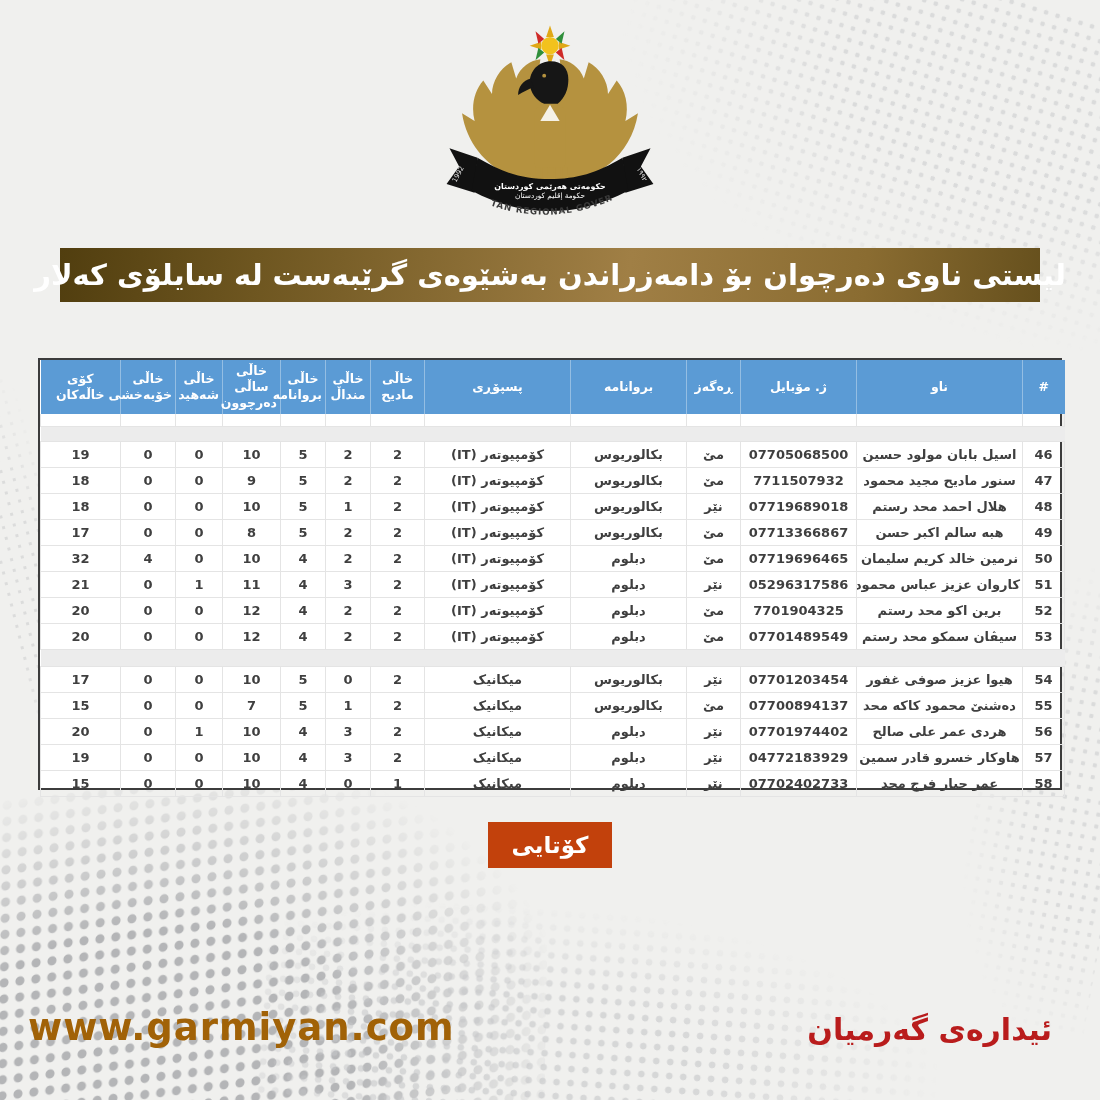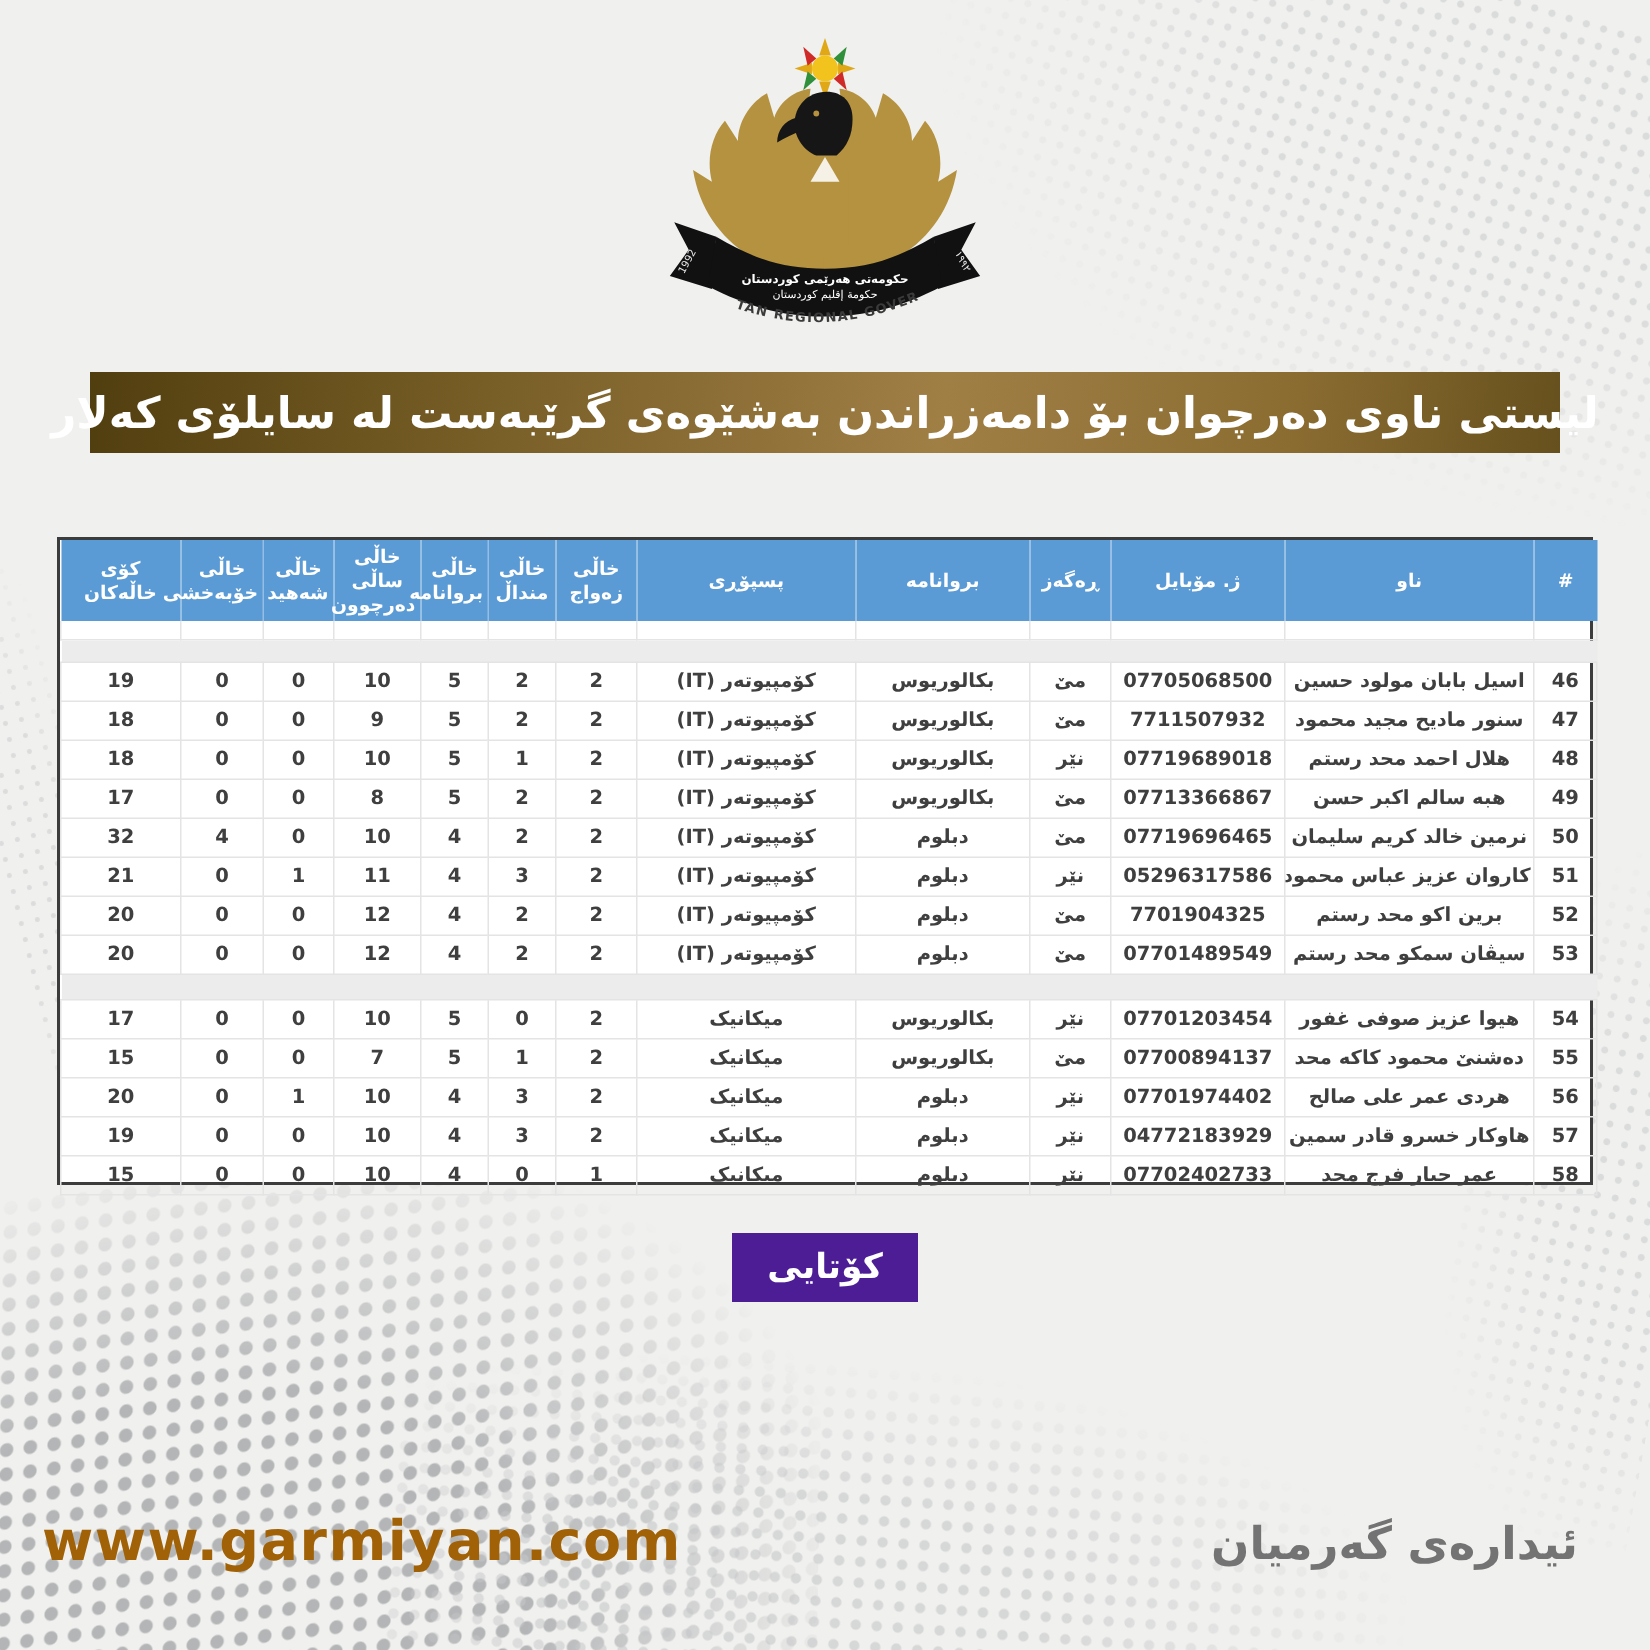--- a/index.html
+++ b/index.html
@@ -79,32 +79,32 @@
     text-align:center;font-size:13px;font-weight:bold;color:#3f3f3f;
     height:25px;padding:0 2px;border:1px solid #e4e4e4;border-top:none;
     overflow:hidden;white-space:nowrap;
   }
   tr.blank-row td{height:12px;}
   tbody.sep-body td{background:#ececec;height:14px;border-left:none;border-right:none;}
   tbody.sep-body.sep2 td{height:16px;}
   
   .end-badge{
     position:absolute;top:822px;left:50%;transform:translateX(-50%);z-index:2;
-    width:124px;height:46px;background:#4c1d95;color:#ffffff;
+    width:124px;height:46px;background:#c2410c;color:#ffffff;
     display:flex;align-items:center;justify-content:center;
     font-size:23px;font-weight:bold;direction:rtl;
   }
   
   .footer-site{
     position:absolute;left:28px;top:1006px;z-index:2;
     font-size:37px;font-weight:bold;color:#a16207;letter-spacing:1px;
   }
   .footer-org{
     position:absolute;right:48px;top:1012px;z-index:2;
-    font-size:30px;font-weight:bold;color:#737373;direction:rtl;
+    font-size:30px;font-weight:bold;color:#b91c1c;direction:rtl;
   }
 </style>
 </head>
 <body>
 
 <div class="dots dots-bottom-left"></div>
 <div class="dots dots-bottom-strip"></div>
 <div class="dots dots-top-right"></div>
 <div class="dots dots-right-mid"></div>
 <div class="dots dots-left-mid"></div>
@@ -185,21 +185,21 @@
       <col style="width:80px">
     </colgroup>
     <thead>
       <tr id="header-row">
           <th>#</th>
           <th>ناو</th>
           <th>ژ. مۆبایل</th>
           <th>ڕەگەز</th>
           <th>بروانامە</th>
           <th>پسپۆڕی</th>
-          <th>خاڵی زەواج</th>
+          <th>خاڵی مادیح</th>
           <th>خاڵی منداڵ</th>
           <th>خاڵی بروانامە</th>
           <th>خاڵی ساڵی دەرچوون</th>
           <th>خاڵی شەهید</th>
           <th>خاڵی خۆبەخشی</th>
           <th>کۆی خاڵەکان</th>
         </tr>
     </thead>
     <tbody>
       <tr id="blank-row" class="blank-row">

